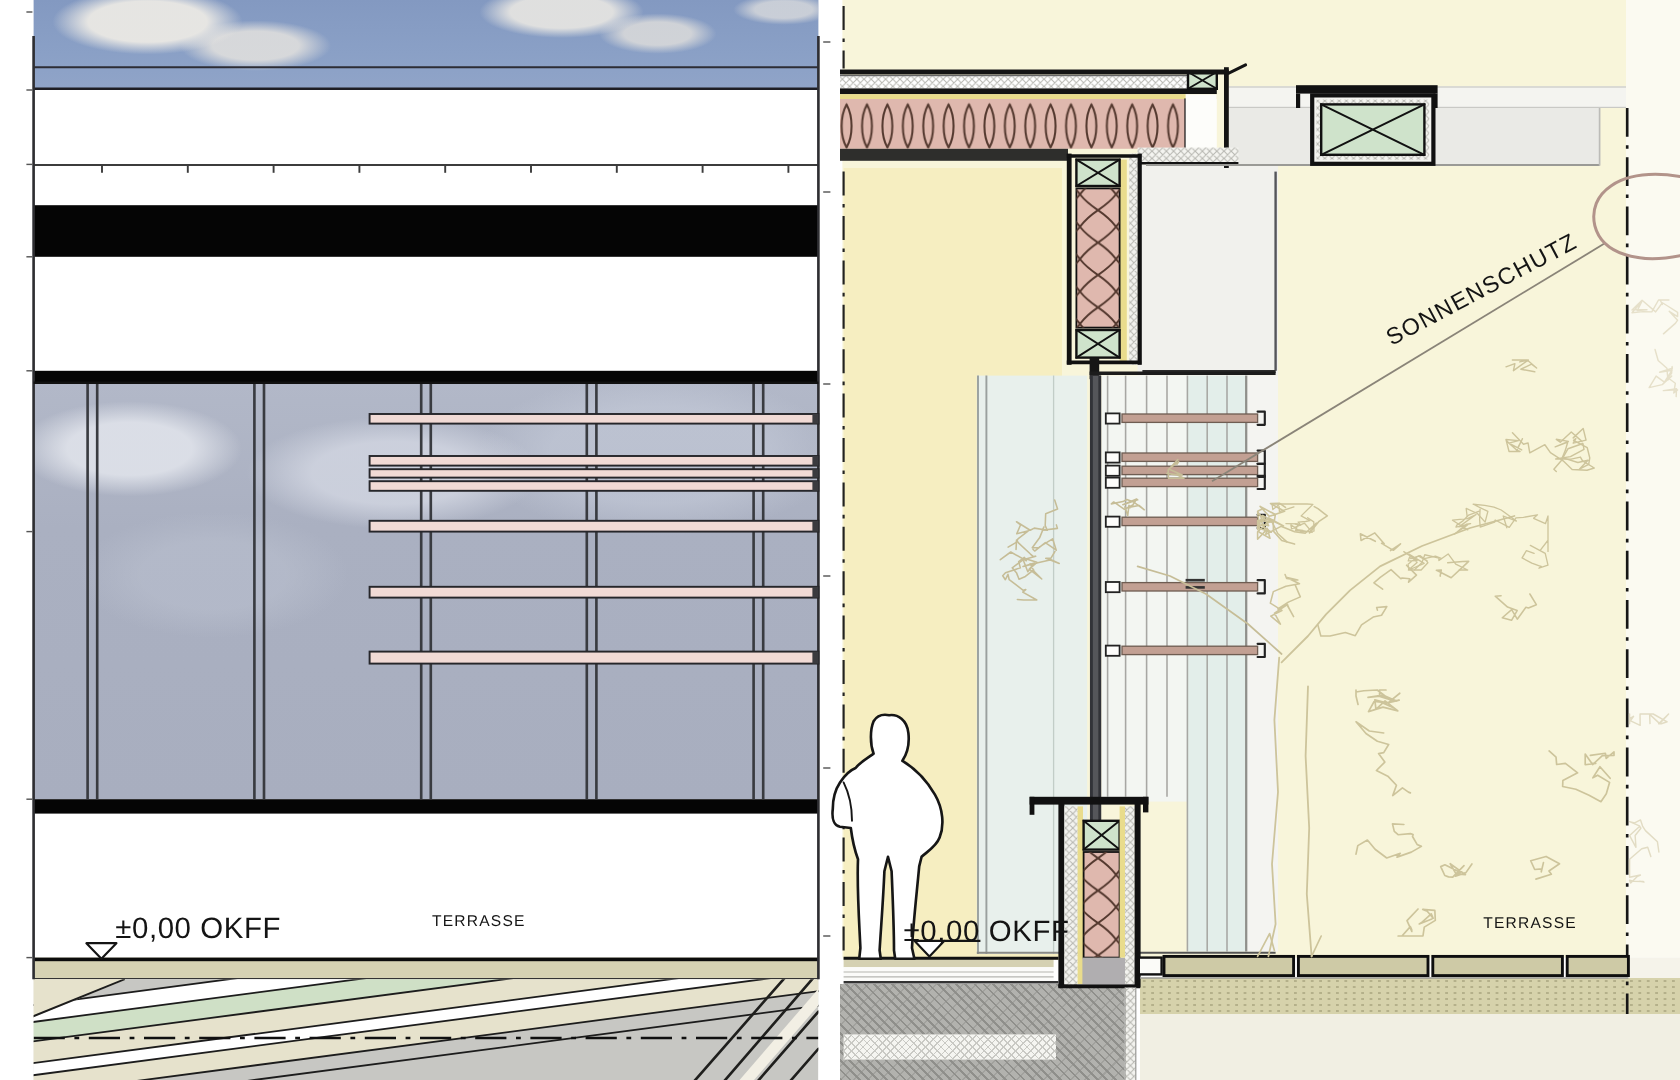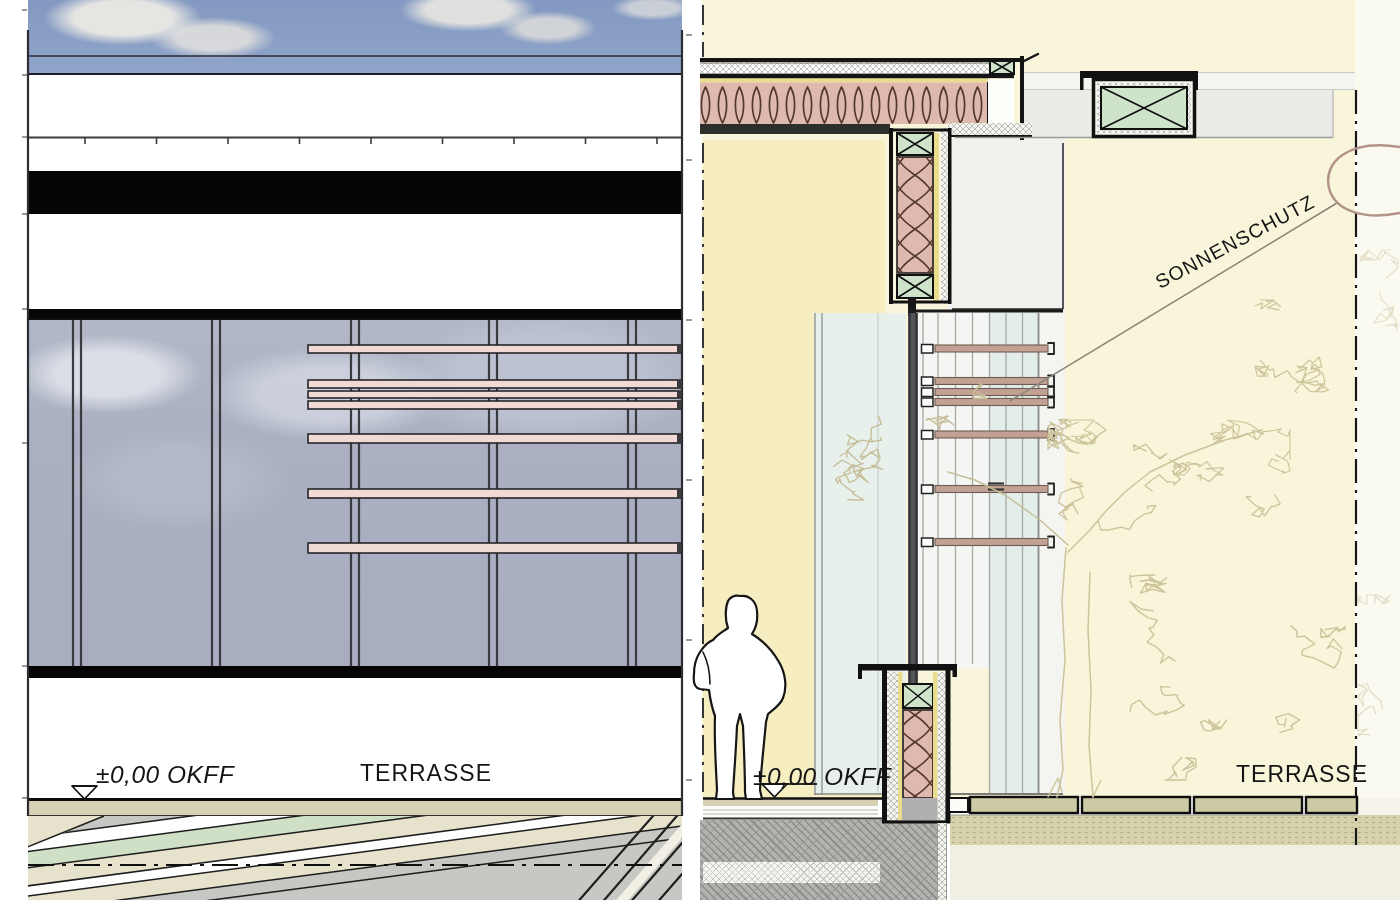--- a/index.html
+++ b/index.html
@@ -47,22 +47,22 @@
       repeating-linear-gradient(135deg,rgba(150,150,146,.6) 0 1.2px,transparent 1.2px 8px),#b2b2ae;}
   .floor-insul{left:703px;top:862px;width:177px;height:21px;background:
       repeating-linear-gradient(45deg,#c9c9c4 0 1px,transparent 1px 4.6px),
       repeating-linear-gradient(135deg,#c9c9c4 0 1px,transparent 1px 4.6px),#f5f5f1;}
   .gravel{left:950px;top:815px;width:450px;height:30px;background:
       radial-gradient(#b4b08a 1px,transparent 1.5px),#d6d2ab;background-size:7px 5px;}
   .subsoil{left:950px;top:845px;width:450px;height:55px;background:#f1efe3;}
   .terrace-edge-strip{left:1357px;top:798px;width:43px;height:17px;background:#f5f3ea;}
   
   .lbl{position:absolute;color:#141414;white-space:nowrap;}
-  .lbl-level{font-size:24.5px;letter-spacing:.5px;font-style:italic;}
-  .lbl-terr{font-size:23px;letter-spacing:1px;}
+  .lbl-level{font-size:24.5px;letter-spacing:.5px;}
+  .lbl-terr{font-size:13px;letter-spacing:1px;}
   .lbl-sun{font-size:19.5px;letter-spacing:1.2px;transform:rotate(-28deg);transform-origin:0 50%;}
   #lvl-left{left:96px;top:761px;}
   #terr-left{left:360px;top:760px;}
   #lvl-right{left:753px;top:763px;}
   #terr-right{left:1236px;top:761px;}
   #sun-label{left:1157px;top:272px;}
   #art{position:absolute;left:0;top:0;width:1400px;height:900px;pointer-events:none;}
 </style>
 </head>
 <body>

